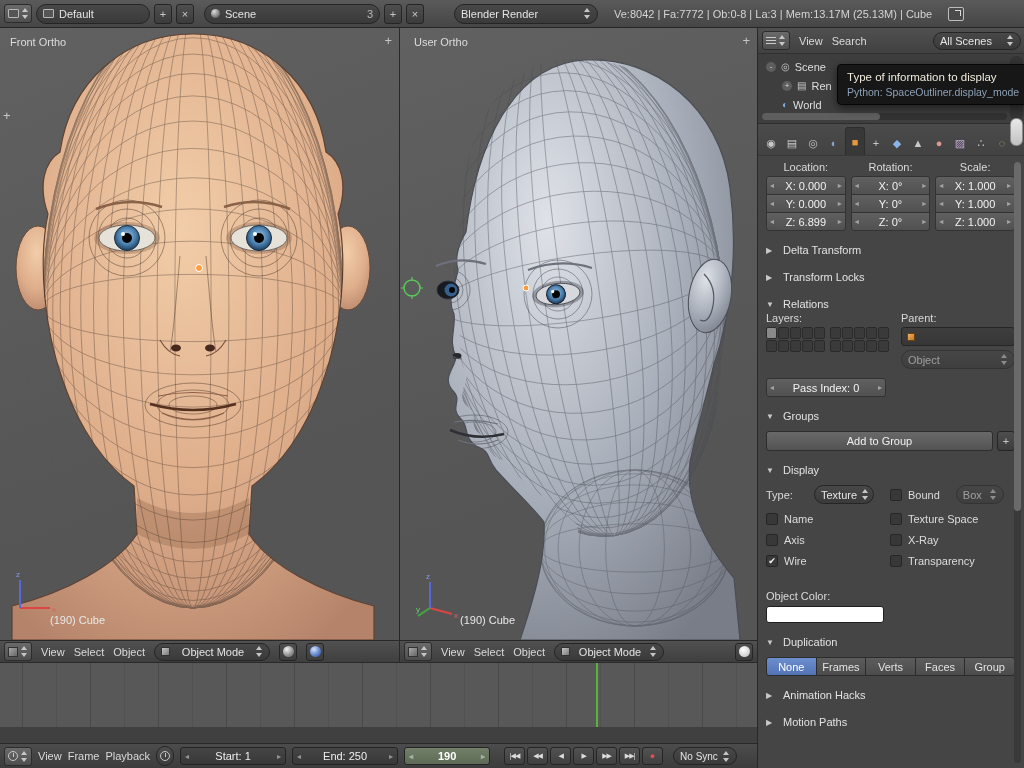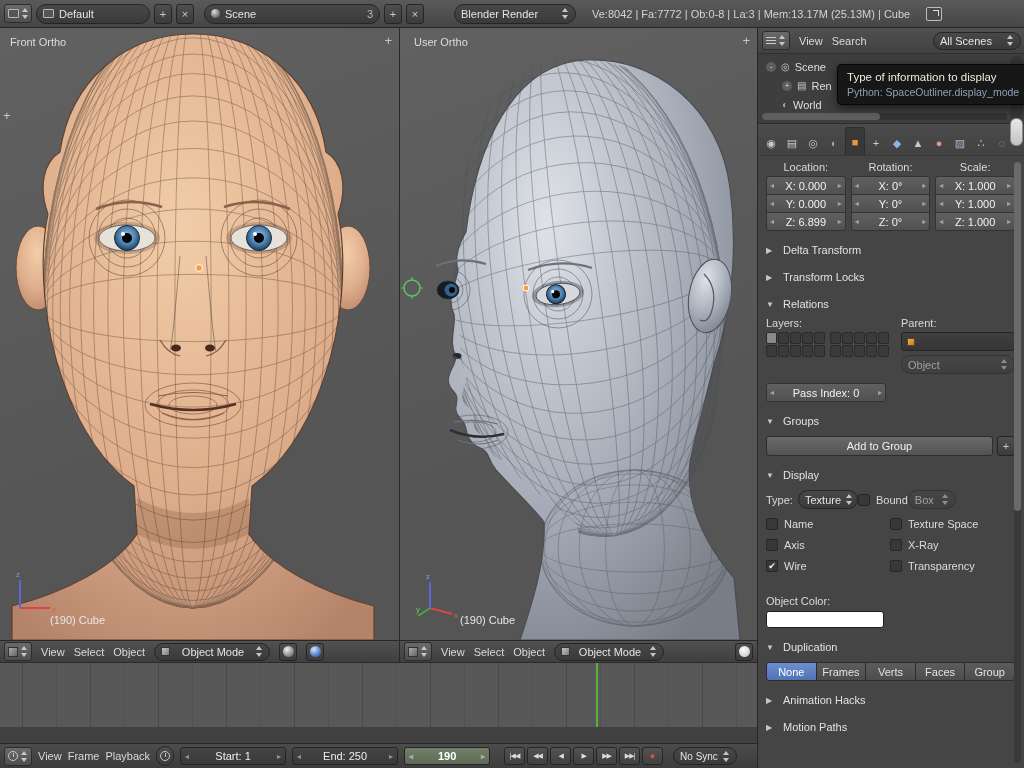--- a/index.html
+++ b/index.html
@@ -86,35 +86,35 @@
   .fstack .nf:first-child{border-radius:3px 3px 0 0;}
   .fstack .nf:last-child{border-radius:0 0 3px 3px;}
   .nf .a{position:absolute;font-size:8px;color:rgba(240,240,240,.5);}
   .nf .a.l{left:3px;} .nf .a.r{right:3px;}
   .rotmode{display:flex;align-items:center;gap:6px;margin-top:8px;}
   .rotmode .rlab{width:76px;color:#dadada;flex:none;}
   .rotmode .dsel{flex:1;}
   .dsel .grow{flex:1;}
   .phead{display:flex;align-items:center;gap:7px;height:16px;margin-top:11px;color:#e2e2e2;}
   .tri{font-size:8px;color:#c8c8c8;width:10px;}
-  .relrow{display:flex;gap:9px;margin-top:5px;}
+  .relrow{display:flex;gap:9px;}
   .relcol-l{width:126px;flex:none;}
   .relcol-r{flex:1;}
   .sublab{color:#d8d8d8;height:15px;}
   .layers{display:flex;gap:5px;}
   .lgrid{display:grid;grid-template-columns:repeat(5,11px);grid-auto-rows:12px;gap:1px;}
   .lcell{background:#3a3a3a;border:1px solid #2a2a2a;border-radius:2px;}
   .lcell.on{background:#8a8a8a;}
   .pfield{height:19px;background:linear-gradient(#3e3e3e,#363636);border:1px solid #252525;border-radius:3px;display:flex;align-items:center;gap:5px;padding:0 5px;}
   .ocube{width:8px;height:8px;background:linear-gradient(135deg,#f0b060,#c07828);border:1px solid #6a4212;flex:none;}
   .dim{opacity:.55;}
   .passidx{width:120px;margin-top:9px;border-radius:3px;}
   .grouprow{display:flex;gap:4px;margin-top:7px;}
   .bigbtn{flex:1;height:20px;background:linear-gradient(#696969,#535353);border:1px solid #2d2d2d;border-radius:3px;display:flex;align-items:center;justify-content:center;color:#f0f0f0;}
-  .typerow{display:flex;align-items:center;gap:0;margin-top:7px;}
+  .typerow{display:flex;align-items:center;gap:16px;margin-top:7px;}
   .typerow .tlab{width:32px;color:#dadada;flex:none;}
   #checkgrid{display:grid;grid-template-columns:120px 1fr;column-gap:4px;row-gap:9px;margin-top:9px;}
   .cbitem{display:flex;align-items:center;gap:6px;color:#dcdcdc;}
   .cb{width:12px;height:12px;background:#383838;border:1px solid #262626;border-radius:2px;display:flex;align-items:center;justify-content:center;font-size:9px;color:#f0f0f0;flex:none;}
   .colorlab{margin-top:23px;color:#dadada;}
   .swatch{margin-top:4px;width:118px;height:17px;background:#fff;border:1px solid #1f1f1f;border-radius:3px;}
   #dupseg{display:flex;margin-top:7px;}
   .seg{flex:1;height:19px;background:linear-gradient(#5c5c5c,#4c4c4c);border:1px solid #2c2c2c;margin-left:-1px;display:flex;align-items:center;justify-content:center;color:#e2e2e2;}
   .seg:first-child{border-radius:3px 0 0 3px;margin-left:0;}
   .seg:last-child{border-radius:0 3px 3px 0;}
@@ -148,21 +148,21 @@
         <span class="cam-dot"></span>
         <span class="grow">Scene</span>
         <span class="badge">3</span>
       </div>
     <div class="sqbtn">
         <span>+</span>
       </div>
     <div class="sqbtn">
         <span>×</span>
       </div>
-    <div class="dsel" style="width:122px;margin-left:26px">
+    <div class="dsel" style="width:144px;margin-left:26px">
         <span class="grow">Blender Render</span>
         <span class="updn"></span>
       </div>
     <span class="stats">Ve:8042 | Fa:7772 | Ob:0-8 | La:3 | Mem:13.17M (25.13M) | Cube</span>
     <span class="winbtn"></span>
   </header>
 
   <div class="workspace">
 
     <div class="vp-row">

